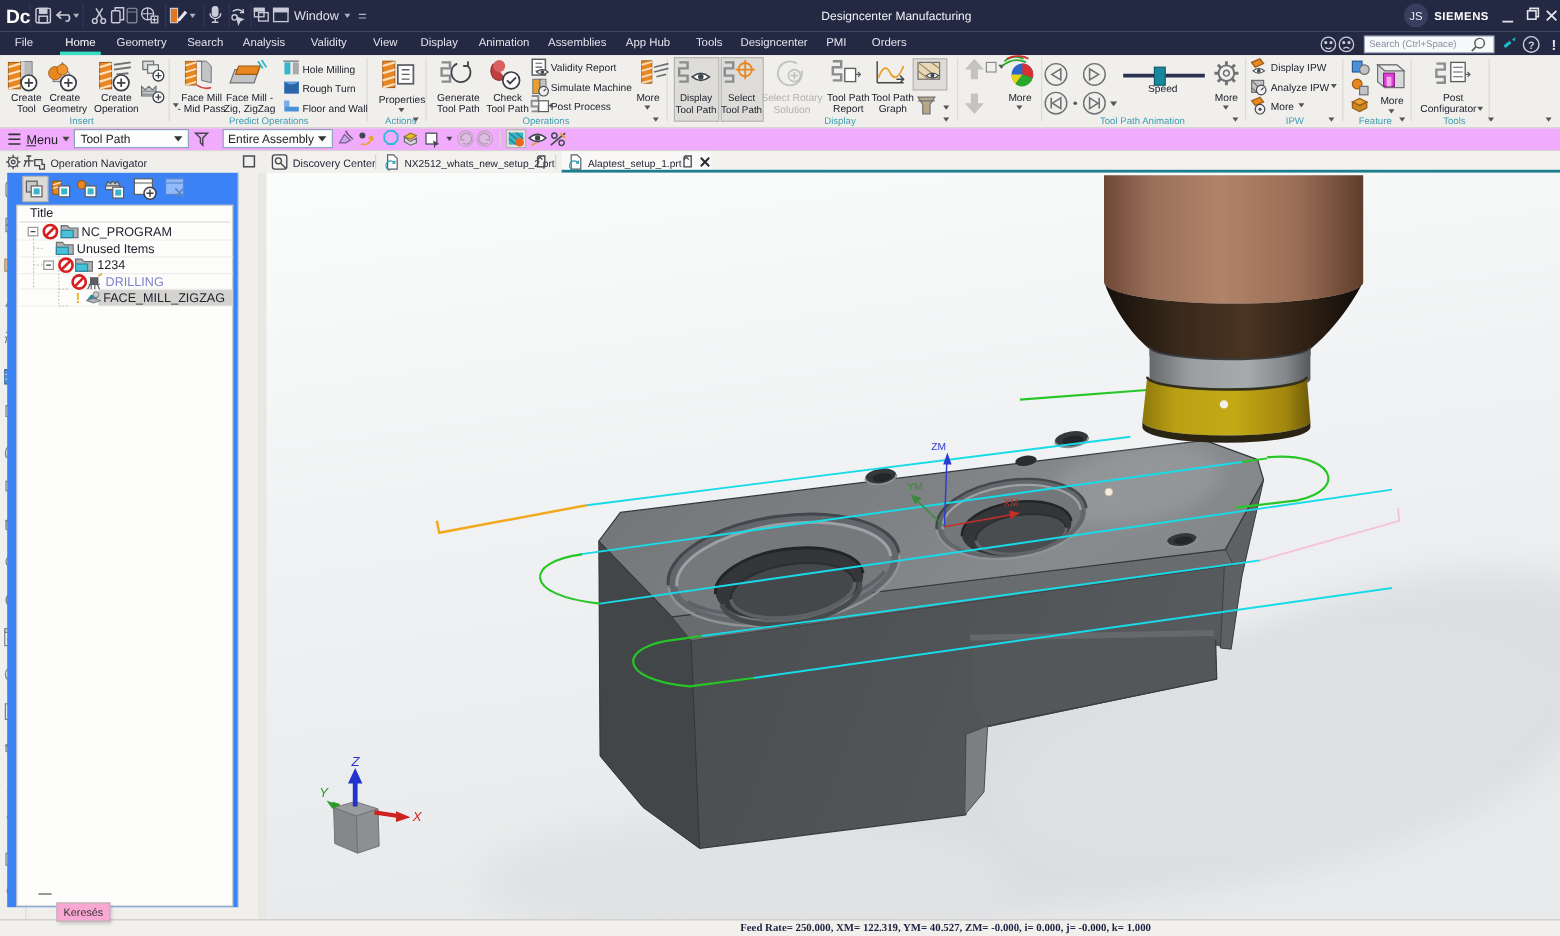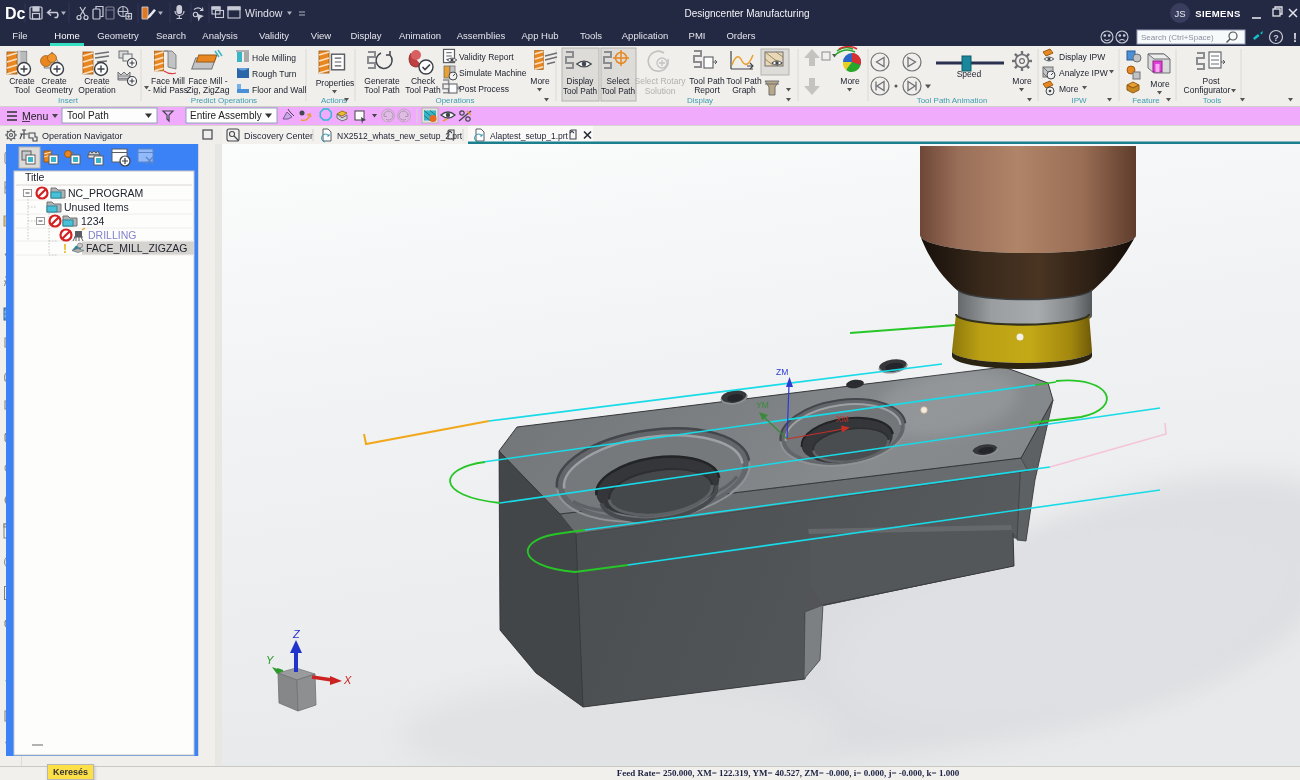--- a/index.html
+++ b/index.html
@@ -17,21 +17,21 @@
   
   #row3 { position:absolute; left:0; top:126px; width:1300px; height:18px; background:#efeeeb; }
   
   #sidebar { position:absolute; left:0; top:144px; width:22px; height:622px; background:#f0efec; border-right:1px solid #dddbd7; }
   
   #treepanel { position:absolute; left:6px; top:144px; width:193px; height:612px; background:#3b82f6; border-right:1px solid #d8d6d2; }
   
   #viewport { position:absolute; left:215px; top:144px; width:1085px; height:622px; }
   
   #statusbar { position:absolute; left:0; top:766px; width:1300px; height:14px; background:#f1f0ed; border-top:1px solid #cbc9c5; font-size:9px; color:#1c2142; text-align:center; line-height:13px; font-weight:bold;font-family:Liberation Serif, serif; }
-  #tooltip { position:absolute; left:47px; top:752px; background:#fde047; border:1px solid #b9b7b3; box-shadow:1px 2px 3px rgba(0,0,0,.2); font-size:9px; font-weight:bold; color:#333; padding:2px 5px; z-index:30;margin-top:12px; }
+  #tooltip { position:absolute; left:47px; top:752px; background:#f9a8d4; border:1px solid #b9b7b3; box-shadow:1px 2px 3px rgba(0,0,0,.2); font-size:9px; font-weight:normal; color:#333; padding:2px 5px; z-index:30; }
 </style>
 </head>
 <body>
 <div id="app">
   <div id="titlebar">
     <svg width="1300" height="26" style="position:absolute;left:0;top:0">
       <g stroke="#31365a" stroke-width="1">
         <line x1="25" y1="3" x2="25" y2="23"></line>
           <line x1="69" y1="3" x2="69" y2="23"></line>
         <line x1="138" y1="3" x2="138" y2="23"></line>
@@ -112,21 +112,21 @@
     <span class="menuitem" style="left:118px">Geometry</span>
     <span class="menuitem" style="left:171px">Search</span>
     <span class="menuitem" style="left:220px">Analysis</span>
     <span class="menuitem" style="left:274px">Validity</span>
     <span class="menuitem" style="left:321px">View</span>
     <span class="menuitem" style="left:366px">Display</span>
     <span class="menuitem" style="left:420px">Animation</span>
     <span class="menuitem" style="left:481px">Assemblies</span>
     <span class="menuitem" style="left:540px">App Hub</span>
     <span class="menuitem" style="left:591px">Tools</span>
-    <span class="menuitem" style="left:645px">Application</span>
+    <span class="menuitem" style="left:645px">Designcenter</span>
     <span class="menuitem" style="left:697px">PMI</span>
     <span class="menuitem" style="left:741px">Orders</span>
     <div class="abs" style="left:50px;top:17px;width:34px;height:3px;background:#36dfc1"></div>
     <svg width="220" height="20" style="position:absolute;left:1080px;top:0">
       <g stroke="#c9ccd8" stroke-width="1.1" fill="none">
         <circle cx="27" cy="11" r="6"></circle>
           <circle cx="24.8" cy="9.5" r="0.8" fill="#c9ccd8"></circle>
           <circle cx="29.2" cy="9.5" r="0.8" fill="#c9ccd8"></circle>
           <path d="M 24.5 13.5 q 2.5 2 5 0"></path>
         <circle cx="42" cy="11" r="6"></circle>

